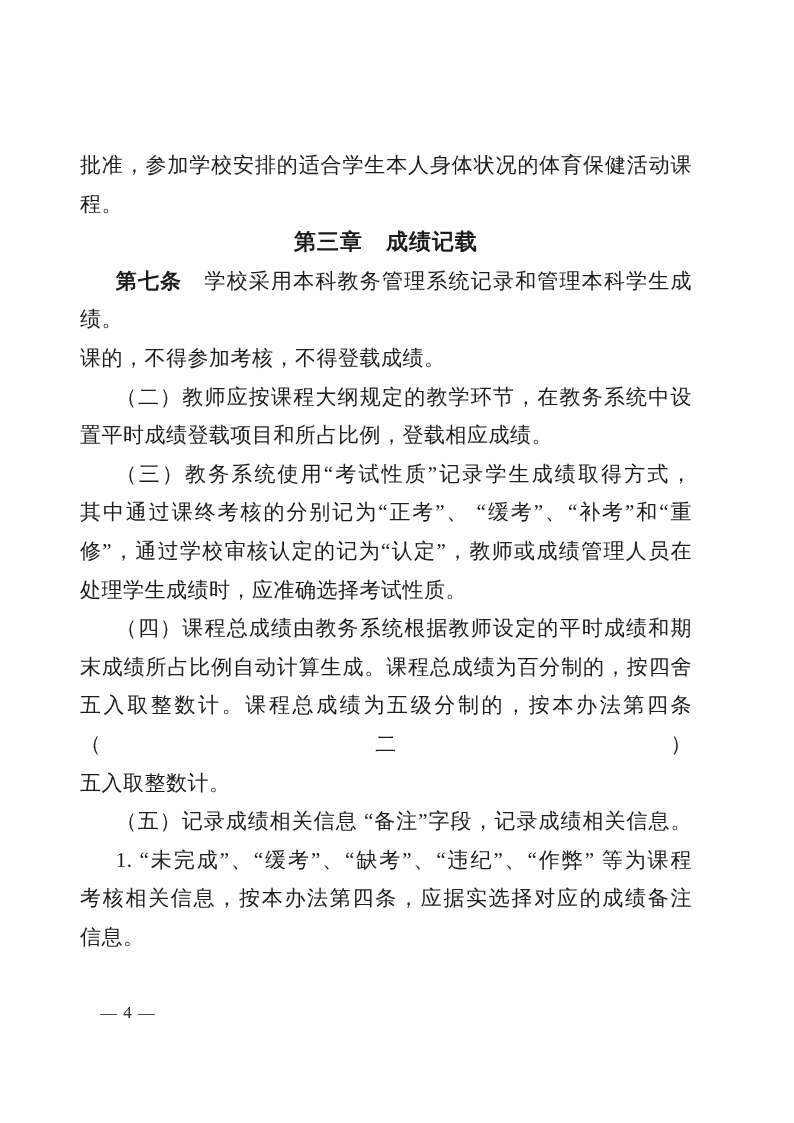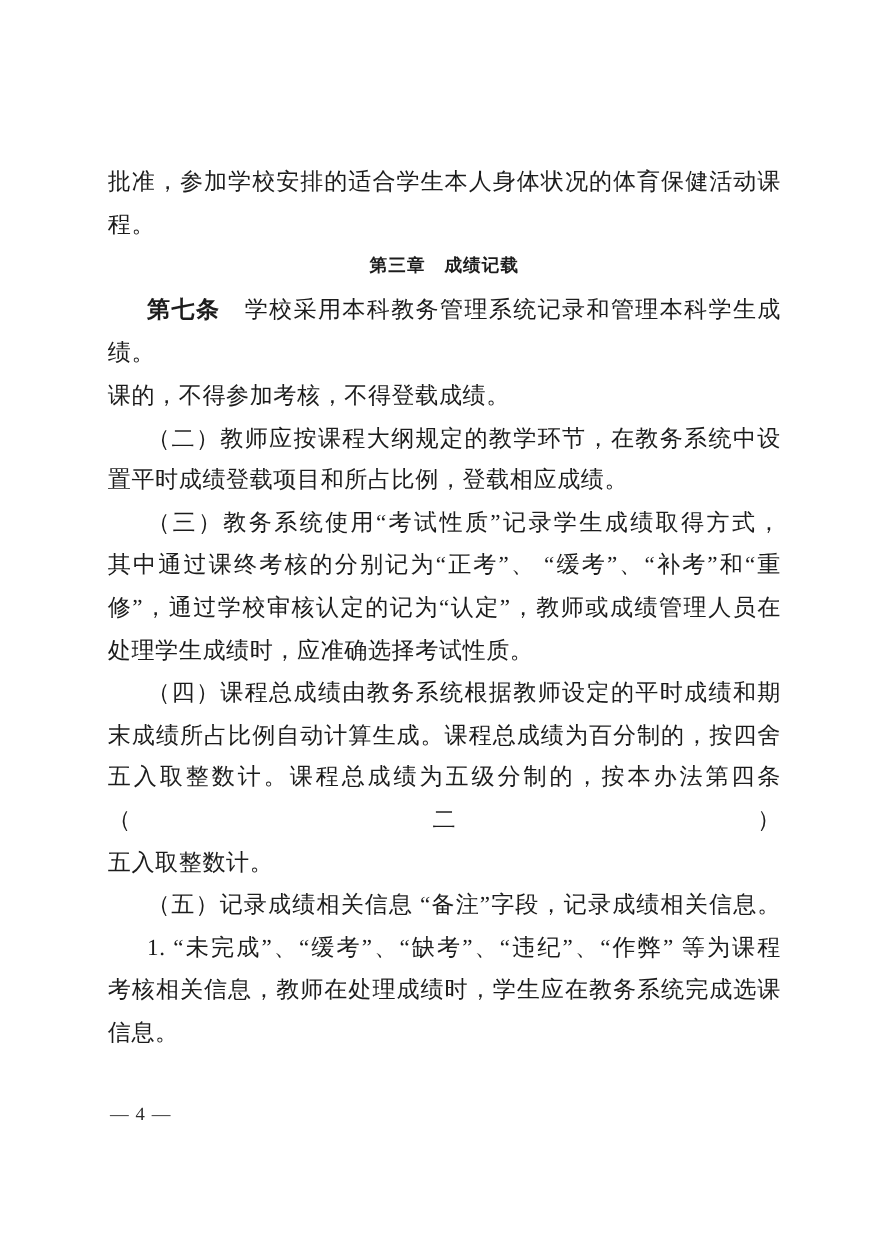--- a/index.html
+++ b/index.html
@@ -11,21 +11,21 @@
     position: relative;
     width: 794px;
     height: 1123px;
     background: #ffffff;
     overflow: hidden;
     color: #1c1c1c;
     font-family: "Liberation Serif", "DejaVu Serif", serif;
   }
   .content {
     position: absolute;
-    left: 98px;
+    left: 80px;
     top: 146px;
     width: 612px;
     font-size: 21px;
     line-height: 38.6px;
     letter-spacing: 0.5px;
   }
   .line {
     display: block;
     text-align: justify;
     text-align-last: left;
@@ -34,21 +34,21 @@
   .line.fill {
     text-align-last: justify;
   }
   .line.indent {
     text-indent: 1.7em;
   }
   .heading {
     display: block;
     text-align: center;
     font-weight: bold;
-    font-size: 16px;
+    font-size: 22px;
     font-family: "Liberation Sans", "DejaVu Sans", sans-serif;
     letter-spacing: 1px;
   }
   .lead {
     font-weight: bold;
     font-family: "Liberation Sans", "DejaVu Sans", sans-serif;
     margin-top: 28px;
   }
   .footer {
     position: absolute;
@@ -90,20 +90,20 @@
         <div class="line fill indent">（四）课程总成绩由教务系统根据教师设定的平时成绩和期</div>
         <div class="line fill">末成绩所占比例自动计算生成。课程总成绩为百分制的，按四舍</div>
         <div class="line fill">五入取整数计。课程总成绩为五级分制的，按本办法第四条（二）</div>
         <div class="line">五入取整数计。</div>
       </div>
       <div>
         <div class="line fill indent">（五）记录成绩相关信息 “备注”字段，记录成绩相关信息。</div>
       </div>
       <div>
         <div class="line fill indent">1. “未完成”、“缓考”、“缺考”、“违纪”、“作弊” 等为课程</div>
-        <div class="line fill">考核相关信息，教师在处理成绩时，学生应在教务系统完成选课</div>
+        <div class="line fill">考核相关信息，按本办法第四条，应据实选择对应的成绩备注</div>
         <div class="line">信息。</div>
       </div>
     </div>
   <div class="footer">
     <span>— 4 —</span>
   </div>
 </div>
 
 </body></html>

